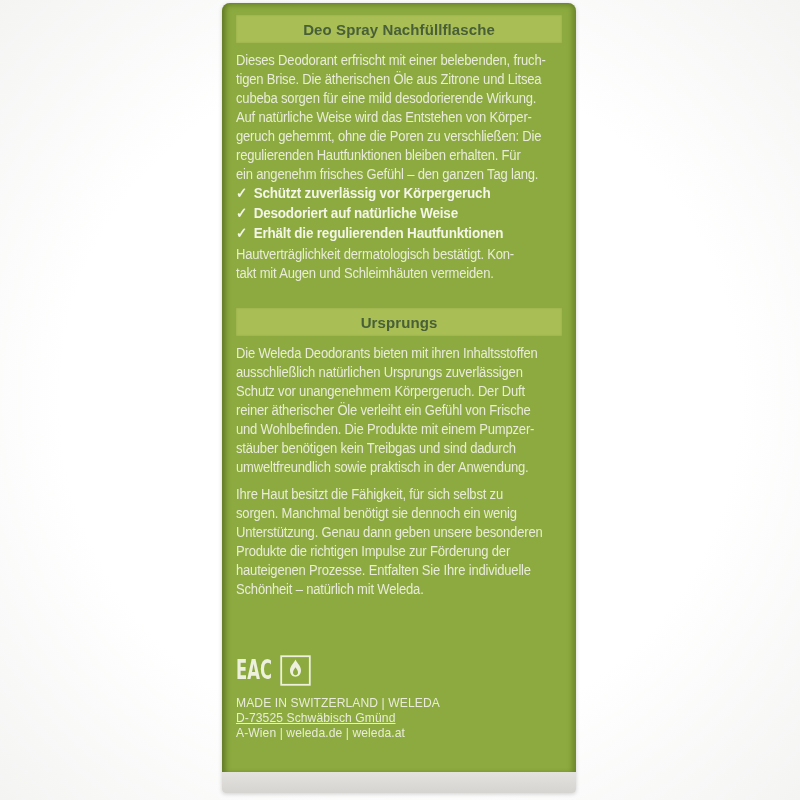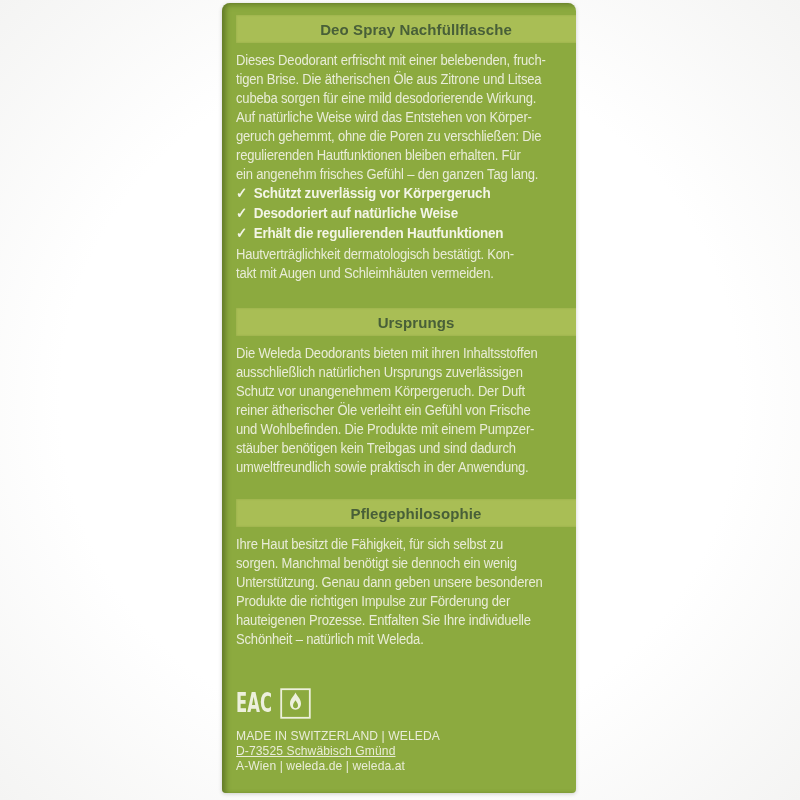--- a/index.html
+++ b/index.html
@@ -10,20 +10,21 @@
     position: relative;
     overflow: hidden;
   }
   .package {
     position: absolute;
     left: 222px; top: 3px;
     width: 354px; height: 790px;
     border-radius: 8px 8px 4px 4px;
     overflow: hidden;
     display: flex;
+    flex-direction: column;
     box-shadow: 0 1px 4px rgba(0,0,0,0.18);
   }
   .green-face {
     flex: 1 1 auto;
     background: #8caa3f;
     box-shadow: inset 6px 0 5px -2px rgba(72,92,26,0.55),
                 inset -6px 0 5px -2px rgba(72,92,26,0.40),
                 inset 0 5px 5px -2px rgba(72,92,26,0.35);
     padding: 12px 14px 0 14px;
     display: flex;
@@ -67,21 +68,21 @@
     color: #f3f5e6;
     width: 352px;
     transform: scaleX(0.93);
     transform-origin: left top;
   }
   .check { margin-right: 7px; font-weight: bold; }
   .note { margin-top: 0; }
   .banner-2 { margin-top: 25px; }
   .banner-3 { margin-top: 22px; }
   .footer-marks {
-    margin-top: 38px;
+    margin-top: 55px;
     display: flex;
     align-items: center;
     height: 32px;
   }
   .eac {
     font-family: "DejaVu Sans", sans-serif;
     font-weight: bold;
     font-size: 20px;
     color: #edf0dc;
     transform: scaleY(1.3) scaleX(0.82);
@@ -140,23 +141,20 @@
       <span>Ursprungs</span>
     </div>
     <div class="body-text para">Die Weleda Deodorants bieten mit ihren Inhaltsstoffen
 ausschließlich natürlichen Ursprungs zuverlässigen
 Schutz vor unangenehmem Körpergeruch. Der Duft
 reiner ätherischer Öle verleiht ein Gefühl von Frische
 und Wohlbefinden. Die Produkte mit einem Pumpzer-
 stäuber benötigen kein Treibgas und sind dadurch
 umweltfreundlich sowie praktisch in der Anwendung.</div>
 
-    <div class="banner banner-3">
-      <span>Pflegephilosophie</span>
-    </div>
     <div class="body-text para">Ihre Haut besitzt die Fähigkeit, für sich selbst zu
 sorgen. Manchmal benötigt sie dennoch ein wenig
 Unterstützung. Genau dann geben unsere besonderen
 Produkte die richtigen Impulse zur Förderung der
 hauteigenen Prozesse. Entfalten Sie Ihre individuelle
 Schönheit – natürlich mit Weleda.</div>
 
     <div class="footer-marks">
       <div class="eac">EAC</div>
       <div class="flame-box">

